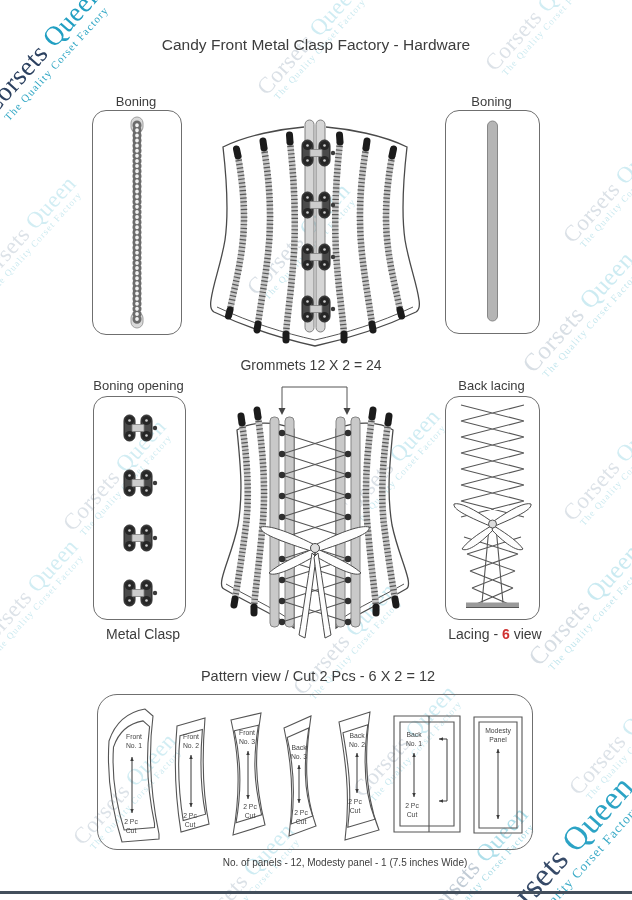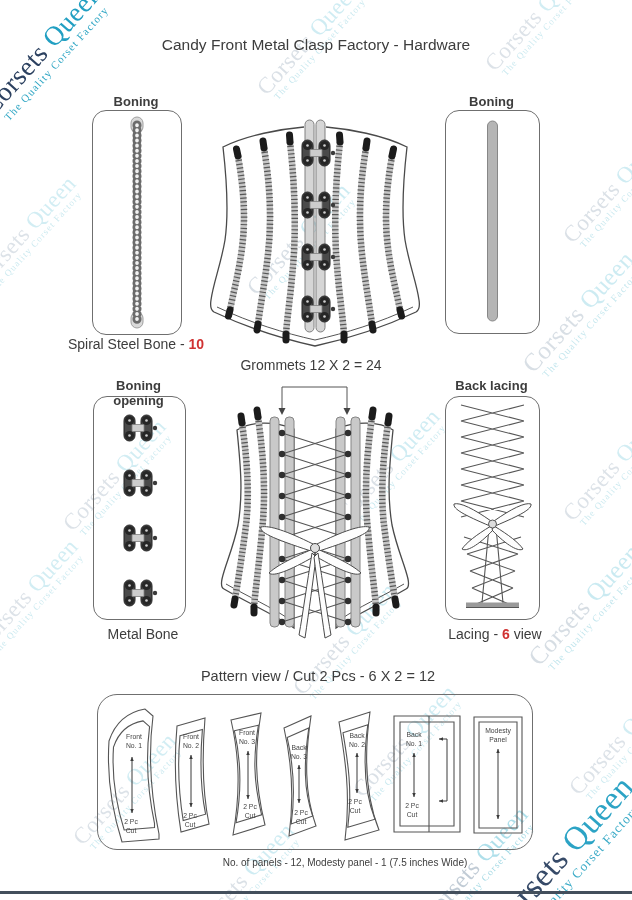--- a/index.html
+++ b/index.html
@@ -1,20 +1,20 @@
 <!DOCTYPE html>
 <html><head>
 <meta charset="utf-8">
 <style>
   html,body{margin:0;padding:0;background:#e8e8e8;}
   .page{position:relative;width:632px;height:900px;background:#ffffff;overflow:hidden;
         font-family:"Liberation Sans",sans-serif;color:#3e3e3e;}
   .abs{position:absolute;}
   .cap{font-size:14px;color:#3d3d3d;text-align:center;white-space:nowrap;z-index:4;}
-  .boxtitle{font-size:13px;color:#3d3d3d;text-align:center;z-index:4;font-weight:bold;}
+  .boxtitle{font-size:13px;color:#3d3d3d;text-align:center;z-index:4;}
   .red{color:#d03232;font-weight:bold;}
   .rbox{position:absolute;border:1.2px solid #6f6f6f;border-radius:14px;background:transparent;z-index:3;}
   .patbox{position:absolute;border:1.2px solid #6f6f6f;border-radius:20px;background:transparent;z-index:3;}
   svg{display:block;overflow:visible;}
   .ill{position:absolute;z-index:3;}
   .outline{fill:none;stroke:#4a4a4a;stroke-width:1.3;}
   .thin{fill:none;stroke:#555;stroke-width:1;}
   .lace{fill:none;stroke:#555;stroke-width:1.1;}
   .bone-body{fill:none;stroke:#c6c6c6;stroke-width:6.5;stroke-linecap:round;}
   .bone-coil{fill:none;stroke:#575757;stroke-width:6.5;stroke-dasharray:1.2 2.6;}
@@ -145,21 +145,20 @@
 
   <div class="abs boxtitle" style="left:92px;width:88px;top:94px">Boning</div>
   <div class="rbox" style="left:92px;top:110px;width:88px;height:223px">
     <svg width="88" height="223" viewBox="0 0 88 223">
       <rect x="38" y="6" width="12" height="16" rx="6" fill="#d9d9d9" stroke="#a0a0a0"></rect>
       <rect x="38" y="201" width="12" height="16" rx="6" fill="#d9d9d9" stroke="#a0a0a0"></rect>
       <path d="M44,14 V209" stroke="#6b6b6b" stroke-width="9" fill="none" stroke-dasharray="0.5 4.6" stroke-linecap="round"></path>
       <path d="M44,14 V209" stroke="#f2f2f2" stroke-width="3.6" fill="none" stroke-dasharray="0.5 4.6" stroke-linecap="round"></path>
     </svg>
   </div>
-  <div class="abs cap" style="left:56px;width:160px;top:336px"><span>Spiral Steel Bone - </span><span class="red">10</span></div>
 
   <div class="abs boxtitle" style="left:445px;width:93px;top:94px">Boning</div>
   <div class="rbox" style="left:445px;top:110px;width:93px;height:222px">
     <svg width="93" height="222" viewBox="0 0 93 222">
       <rect x="41.5" y="10" width="10" height="200" rx="5" fill="#b5b5b5" stroke="#878787"></rect>
     </svg>
   </div>
 
   <svg class="ill" style="left:203px;top:112px" width="224" height="240" viewBox="0 0 224 240">
     <g>
@@ -208,21 +207,21 @@
 
   <div class="abs boxtitle" style="left:90px;width:97px;top:378px">Boning opening</div>
   <div class="rbox" style="left:93px;top:396px;width:91px;height:222px">
     <svg width="91" height="222" viewBox="0 0 91 222">
       <use href="#clasp" transform="translate(27,16)"></use>
       <use href="#clasp" transform="translate(27,71)"></use>
       <use href="#clasp" transform="translate(27,126)"></use>
       <use href="#clasp" transform="translate(27,181)"></use>
     </svg>
   </div>
-  <div class="abs cap" style="left:83px;width:120px;top:626px">Metal Bone</div>
+  <div class="abs cap" style="left:83px;width:120px;top:626px">Metal Clasp</div>
 
   <svg class="ill" style="left:213px;top:383px" width="204" height="270" viewBox="0 0 204 270">
     <g>
       <path class="thin" d="M69,4 H134 M69,4 V27 M134,4 V27"></path>
       <path d="M69,32 l-3.5,-7 h7 z" fill="#444"></path>
       <path d="M134,32 l-3.5,-7 h7 z" fill="#444"></path>
     </g>
     <g>
       <path class="outline" d="M81,46 C62,38 38,38 24,47 C28,86 30,112 25,142 C20,166 12,182 9,196 C8,201 9,205 11,206 C35,220 58,230 78,243 L81,245 Z"></path>
       <path class="outline" d="M123,46 C142,38 166,38 180,47 C176,86 174,112 179,142 C184,166 192,182 195,196 C196,201 195,205 193,206 C169,220 146,230 126,243 L123,245 Z"></path>

